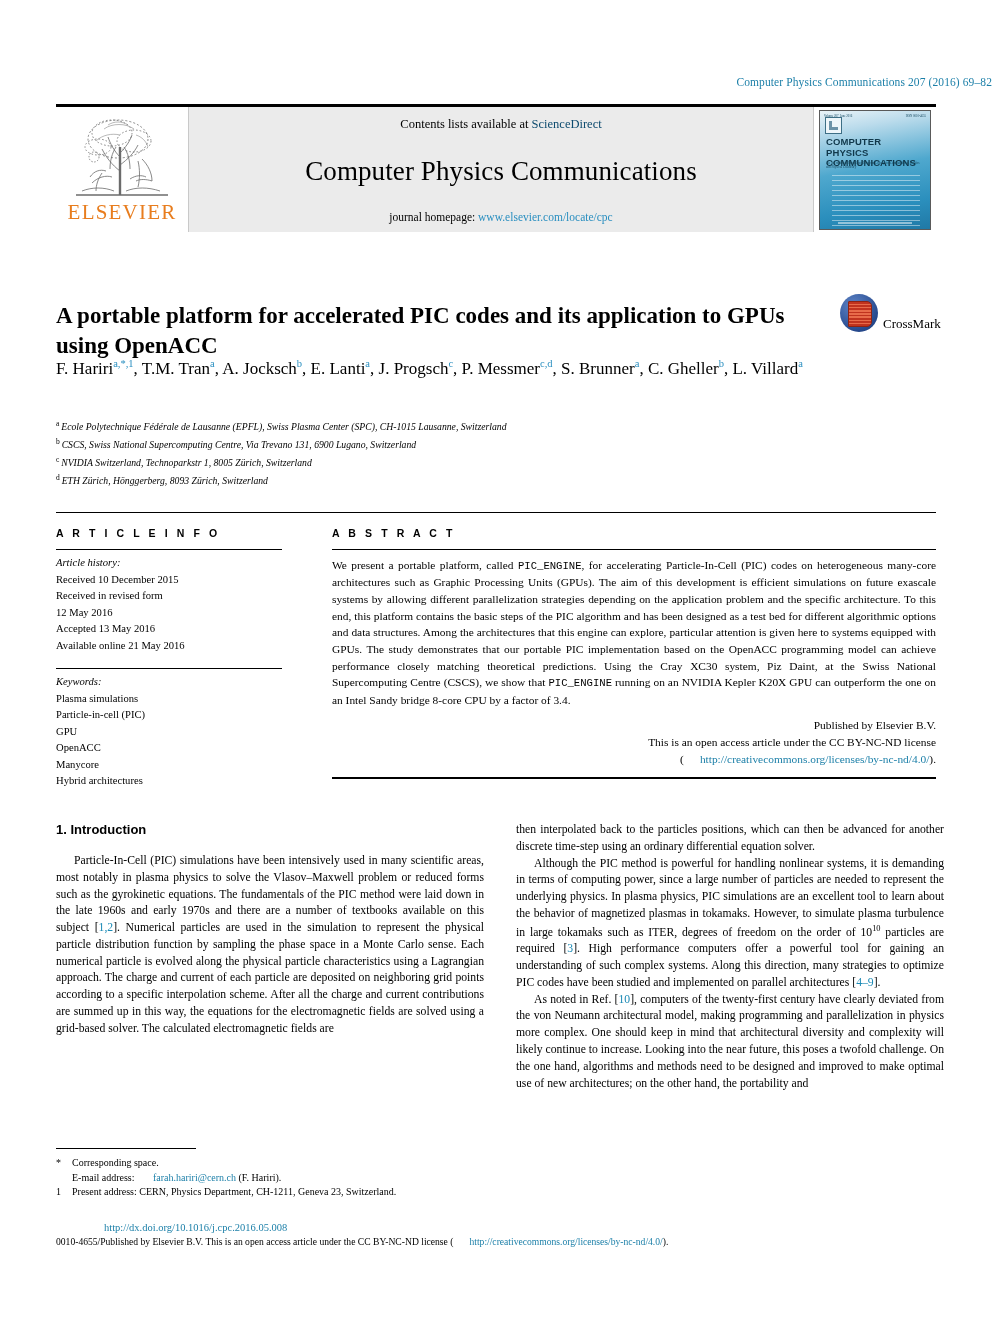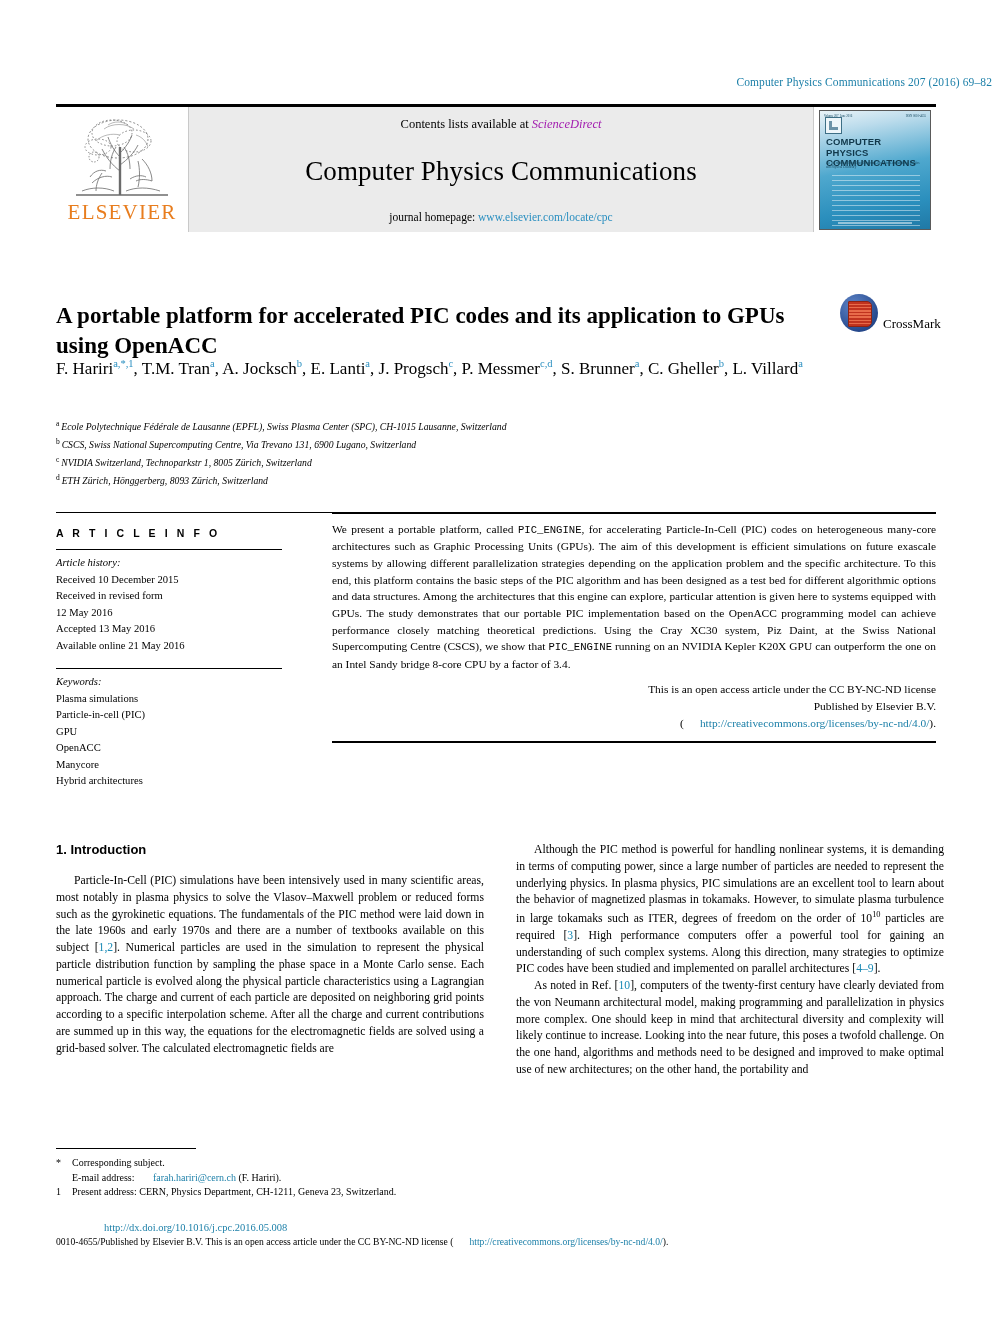--- a/index.html
+++ b/index.html
@@ -53,21 +53,21 @@
   .mast-center {
     flex: 1;
     background: #ebebeb;
     border-left: 1px solid #c9c9c9;
     border-right: 1px solid #c9c9c9;
     display: flex; flex-direction: column;
     align-items: center; justify-content: space-between;
     padding: 10px 0 9px 0;
   }
   .contents-line { font-size: 12.5px; }
-  .contents-line .sd { color: #a21caf; font-style: italic; }
+  .contents-line .sd { color: #0c4a6e; }
   .journal-name {
     font-size: 27px;
     letter-spacing: 0.1px;
     font-family: "Liberation Serif", serif;
   }
   .homepage-line { font-size: 11.5px; }
   .homepage-line .url { color: #2a8fc0; }
   .mast-cover {
     width: 122px;
     display: flex; align-items: flex-start; justify-content: center;
@@ -186,21 +186,21 @@
   .abs-body .mono { font-family: "Liberation Mono", monospace; font-size: 10.6px; margin-top: 26px; }
   .abs-tail { text-align: right; font-size: 11.4px; line-height: 1.46; margin-top: 9px; }
   .abs-tail a, .lnk { color: #1b7fa8; text-decoration: none; padding-left: 16px; }
   .abs-rule { border-top: 2px solid #000; margin-top: 10px; }
 
   
   .body-cols {
     position: absolute; top: 822px; left: 56px; width: 888px;
     display: flex; gap: 32px;
   }
-  .bcol { width: 428px; margin-top: 20px; }
+  .bcol { width: 428px; }
   .h2 {
     font-family: "Liberation Sans", sans-serif;
     font-size: 13px; font-weight: bold;
     margin: 0 0 16px 0;
   }
   .para {
     font-size: 11.7px; line-height: 1.435;
     text-align: justify; margin: 0;
     text-indent: 18px;
   }
@@ -357,53 +357,55 @@
               <div>Particle-in-cell (PIC)</div>
               <div>GPU</div>
               <div>OpenACC</div>
               <div>Manycore</div>
               <div>Hybrid architectures</div>
             </div>
         </div>
       </div>
 
       <div class="col-abs">
+        <div class="sec-head">A B S T R A C T</div>
         <div class="rule"></div>
         <div class="abs-body" id="abs-text"><span>We present a portable platform, called </span><span class="mono">PIC_ENGINE</span><span>, for accelerating Particle-In-Cell (PIC) codes on heterogeneous many-core architectures such as Graphic Processing Units (GPUs). The aim of this development is efficient simulations on future exascale systems by allowing different parallelization strategies depending on the application problem and the specific architecture. To this end, this platform contains the basic steps of the PIC algorithm and has been designed as a test bed for different algorithmic options and data structures. Among the architectures that this engine can explore, particular attention is given here to systems equipped with GPUs. The study demonstrates that our portable PIC implementation based on the OpenACC programming model can achieve performance closely matching theoretical predictions. Using the Cray XC30 system, Piz Daint, at the Swiss National Supercomputing Centre (CSCS), we show that </span><span class="mono">PIC_ENGINE</span><span> running on an NVIDIA Kepler K20X GPU can outperform the one on an Intel Sandy bridge 8-core CPU by a factor of 3.4.</span></div>
         <div class="abs-tail">
+          <div>Published by Elsevier B.V.</div>
           <div>This is an open access article under the CC BY-NC-ND license</div>
-          <div>Published by Elsevier B.V.</div>
           <div>
             <span>(</span><span class="lnk">http://creativecommons.org/licenses/by-nc-nd/4.0/</span><span>).</span>
           </div>
         </div>
         <div class="abs-rule"></div>
       </div>
     </div>
   </div>
 
   <div class="body-cols">
     <div class="bcol">
       <h2 class="h2">1. Introduction</h2>
       <div id="left-paras">
           <p class="para"><span>Particle-In-Cell (PIC) simulations have been intensively used in many scientific areas, most notably in plasma physics to solve the Vlasov–Maxwell problem or reduced forms such as the gyrokinetic equations. The fundamentals of the PIC method were laid down in the late 1960s and early 1970s and there are a number of textbooks available on this subject [</span><span class="ref">1,2</span><span>]. Numerical particles are used in the simulation to represent the physical particle distribution function by sampling the phase space in a Monte Carlo sense. Each numerical particle is evolved along the physical particle characteristics using a Lagrangian approach. The charge and current of each particle are deposited on neighboring grid points according to a specific interpolation scheme. After all the charge and current contributions are summed up in this way, the equations for the electromagnetic fields are solved using a grid-based solver. The calculated electromagnetic fields are</span></p>
         </div>
     </div>
     <div class="bcol">
       <div id="right-paras">
+          <p class="para cont"><span>then interpolated back to the particles positions, which can then be advanced for another discrete time-step using an ordinary differential equation solver.</span></p>
           <p class="para"><span>Although the PIC method is powerful for handling nonlinear systems, it is demanding in terms of computing power, since a large number of particles are needed to represent the underlying physics. In plasma physics, PIC simulations are an excellent tool to learn about the behavior of magnetized plasmas in tokamaks. However, to simulate plasma turbulence in large tokamaks such as ITER, degrees of freedom on the order of 10</span><sup>10</sup><span> particles are required [</span><span class="ref">3</span><span>]. High performance computers offer a powerful tool for gaining an understanding of such complex systems. Along this direction, many strategies to optimize PIC codes have been studied and implemented on parallel architectures [</span><span class="ref">4–9</span><span>].</span></p>
           <p class="para"><span>As noted in Ref. [</span><span class="ref">10</span><span>], computers of the twenty-first century have clearly deviated from the von Neumann architectural model, making programming and parallelization in physics more complex. One should keep in mind that architectural diversity and complexity will likely continue to increase. Looking into the near future, this poses a twofold challenge. On the one hand, algorithms and methods need to be designed and improved to make optimal use of new architectures; on the other hand, the portability and</span></p>
         </div>
     </div>
   </div>
 
   <div class="footnotes">
     <div class="fn-rule"></div>
     <div id="fn-items">
-        <div class="fn"><span class="mark">*</span><span>Corresponding subject.</span></div>
+        <div class="fn"><span class="mark">*</span><span>Corresponding space.</span></div>
         <div class="fn"><span class="it">E-mail address: </span><span class="lnk">farah.hariri@cern.ch</span><span> (F. Hariri).</span></div>
         <div class="fn"><span class="mark">1</span><span>Present address: CERN, Physics Department, CH-1211, Geneva 23, Switzerland.</span></div>
       </div>
   </div>
 
   <div class="bottom-meta">
     <div class="doi">http://dx.doi.org/10.1016/j.cpc.2016.05.008</div>
     <div class="copy">
       <span>0010-4655/Published by Elsevier B.V. This is an open access article under the CC BY-NC-ND license (</span><span class="lnk">http://creativecommons.org/licenses/by-nc-nd/4.0/</span><span>).</span>
     </div>

